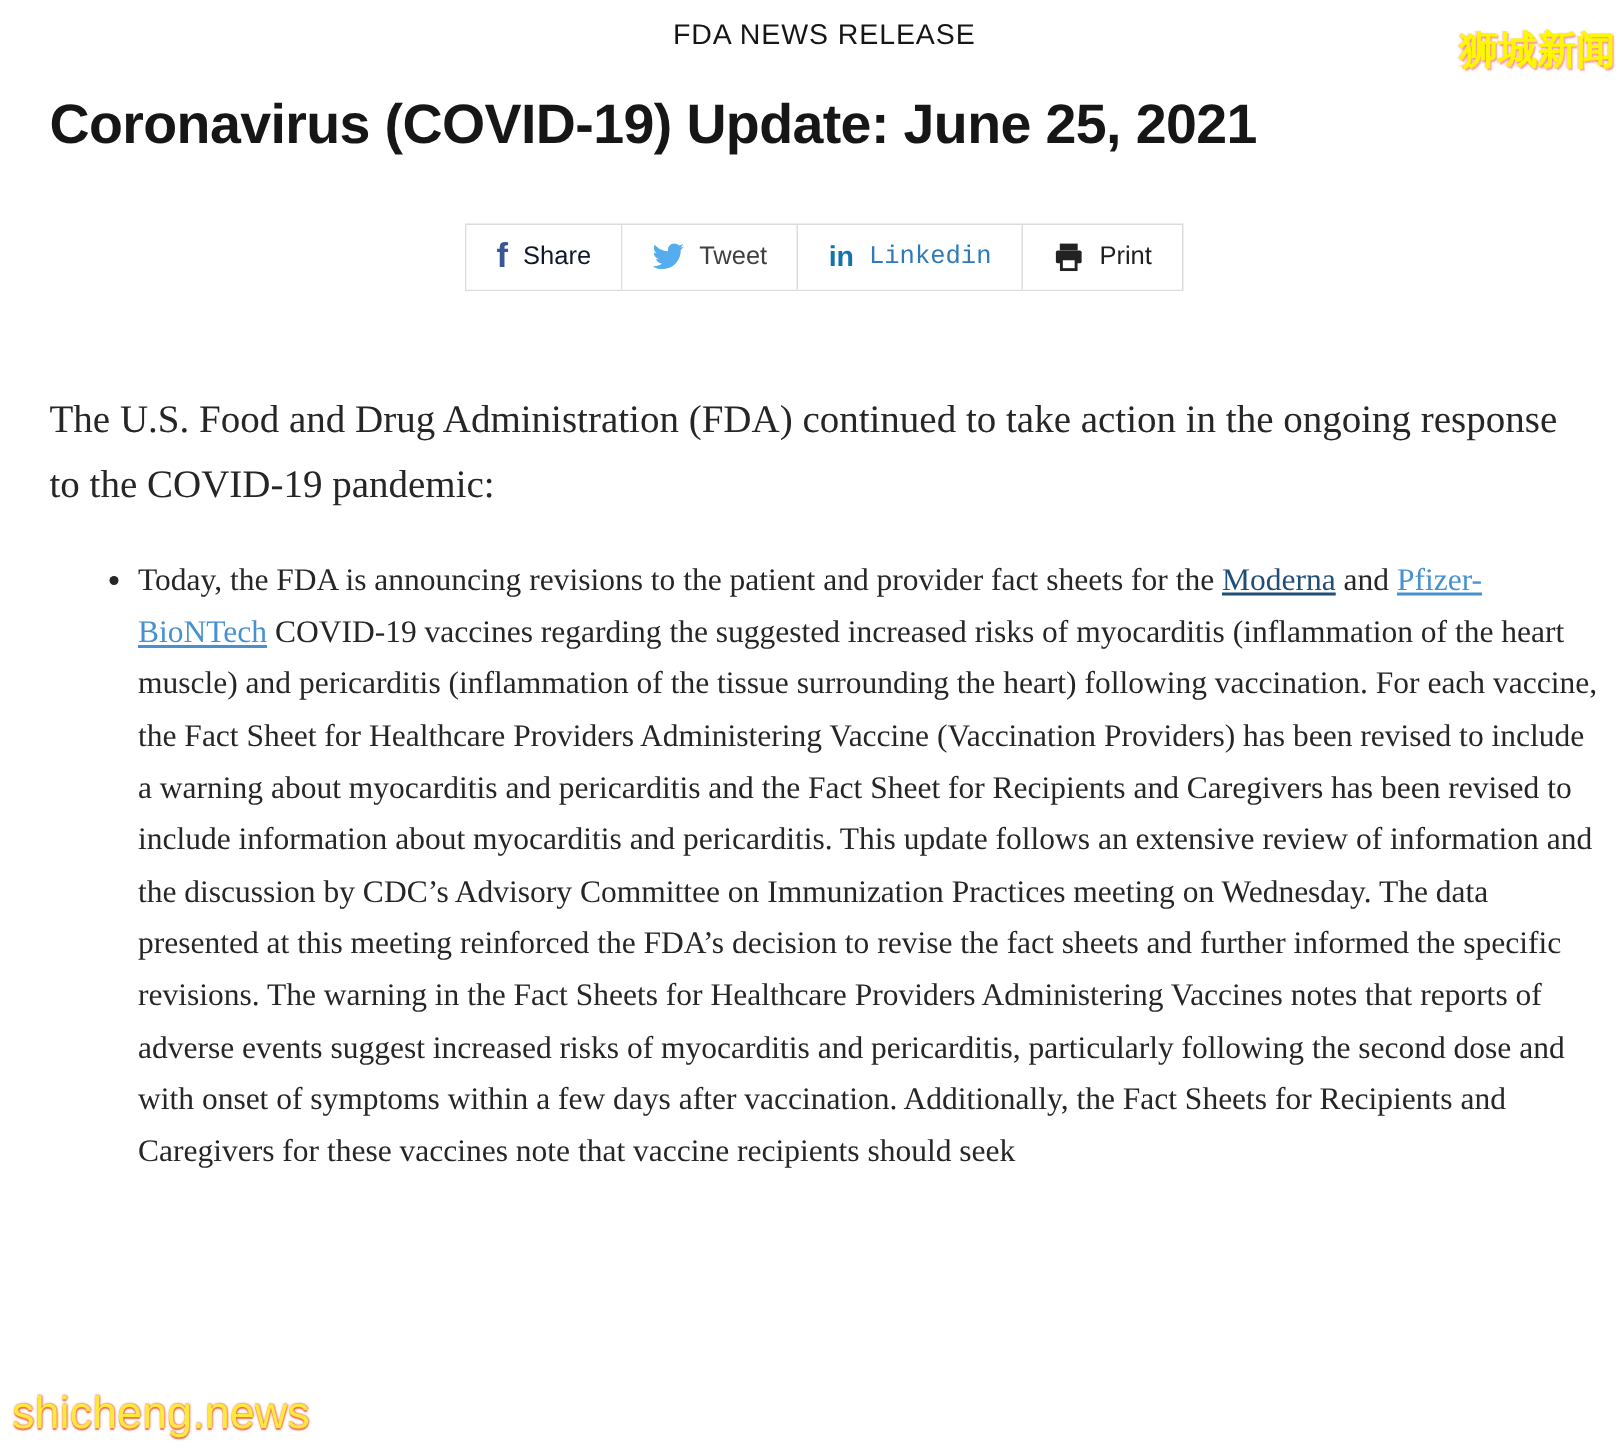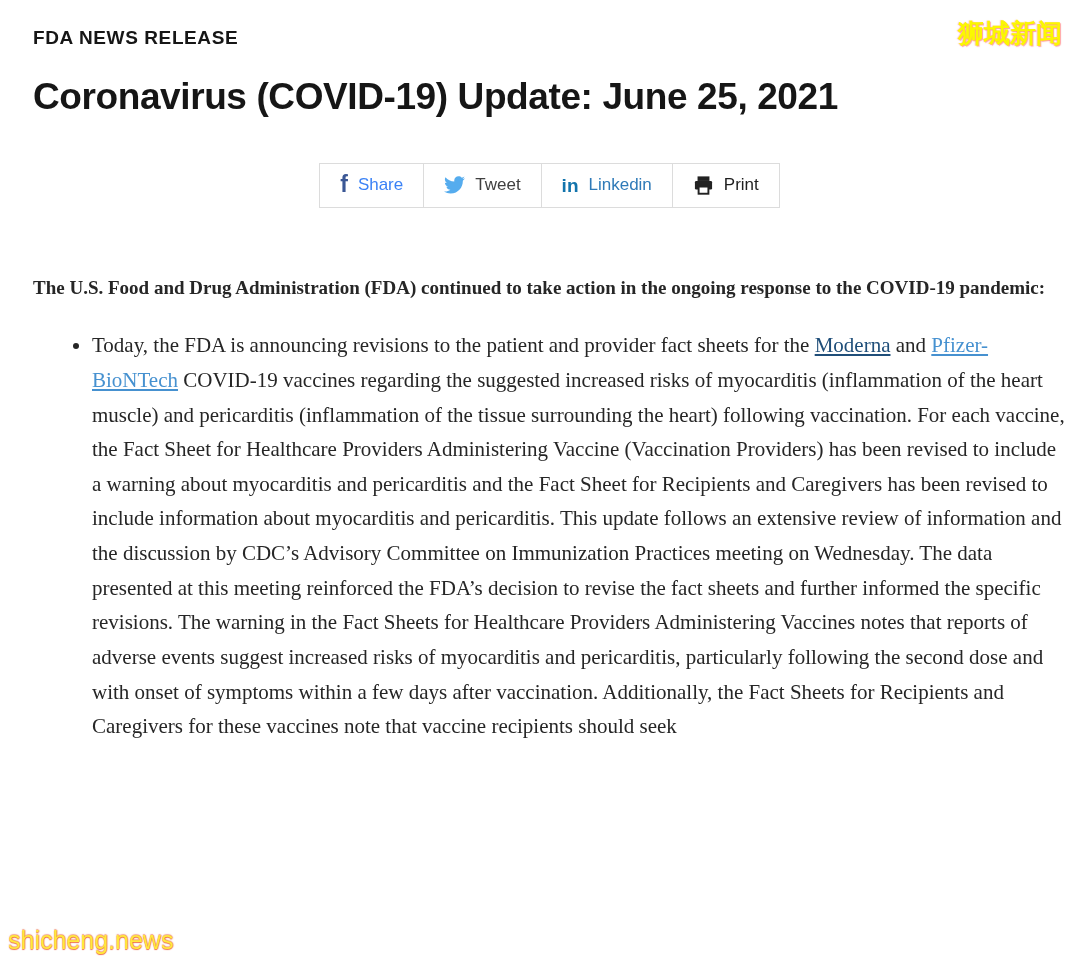--- a/index.html
+++ b/index.html
@@ -3,64 +3,64 @@
 <meta charset="utf-8">
 <style>
   html, body { margin:0; padding:0; }
   body {
     width:1080px; height:966px; background:#ffffff; overflow:hidden;
     font-family:"Liberation Sans", sans-serif;
   }
   .page { position:relative; width:1080px; height:966px; box-sizing:border-box; padding:0 14px 0 33px; }
 
   .eyebrow {
-    padding-top:27px; text-align:left;
-    font-size:19px; font-weight:700; letter-spacing:.6px; color:#161616;
+    padding-top:13px; text-align:center;
+    font-size:19px; font-weight:400; letter-spacing:.6px; color:#161616;
   }
   .title {
     margin:28px 0 16px; text-align:left;
     font-size:37px; font-weight:700; letter-spacing:-.4px; color:#161616;
     font-family:"Liberation Sans", sans-serif; line-height:1.1;
   }
 
   .share-row { margin-top:45px; display:flex; justify-content:center; }
   .share-group { display:inline-flex; border:1px solid #dcdcdc; background:#fff; height:43px; }
   .share-btn {
     display:flex; align-items:center; gap:10px; padding:0 20px;
     background:#fff; border:none; border-right:1px solid #dcdcdc;
     font-family:"Liberation Sans", sans-serif; font-size:17px; cursor:pointer;
   }
   .share-btn:last-child { border-right:none; }
   .ic-fb { font-weight:800; font-size:23px; color:#3a5795; line-height:1; margin-top:-2px; }
   .ic-in { font-weight:800; font-size:19px; color:#1274ac; line-height:1; }
-  .lbl-share { color:#3b82f6; }
+  .lbl-share { color:#0f172a; }
   .lbl-tweet { color:#404040; }
-  .lbl-linkedin { color:#2f7ab8; }
+  .lbl-linkedin { color:#2f7ab8;font-family:Liberation Mono, monospace; }
   .lbl-dark { color:#1e1e1e; }
 
   .release-row { margin-top:92px; font-size:19px; color:#1e1e1e; }
   .release-label { font-weight:700; display:inline-block; min-width:254px; }
 
   .serif { font-family:"Liberation Serif", serif; color:#262626; }
-  .intro { margin:64px 0 0; font-size:19px; line-height:1.66; max-width:1025px;font-weight:bold; }
+  .intro { margin:64px 0 0; font-size:26px; line-height:1.66; max-width:1025px; }
 
   ul.points { margin:25px 0 0; padding:0 0 0 59px; max-width:1025px; }
   ul.points li { font-size:21px; line-height:1.65; }
 
   a.link-dark { color:#1f4e79; text-decoration:underline;margin-top:12px; }
   a.link-light { color:#4691d0; text-decoration:underline; }
 
   .wm-top {
-    position:absolute; top:16px; right:18px;
+    position:absolute; top:16px; right:3px;
     font-size:26px; font-weight:700; color:#fbf800;
     text-shadow:1px 1px 1px rgba(255,80,80,.55), -1px 0 1px rgba(255,120,120,.4);
   }
   .wm-bottom {
     position:absolute; top:926px; left:8px;
-    font-size:25px; color:#ffe93d;
+    font-size:30px; color:#ffe93d;
     text-shadow:0 1px 1px rgba(235,90,44,.85), 0 -1px 1px rgba(235,90,44,.5), 1px 0 1px rgba(235,90,44,.5);
   }
   svg { display:block; }
 </style>
 </head>
 <body>
 
 <div class="page">
 
   <div class="wm-top">狮城新闻</div>

